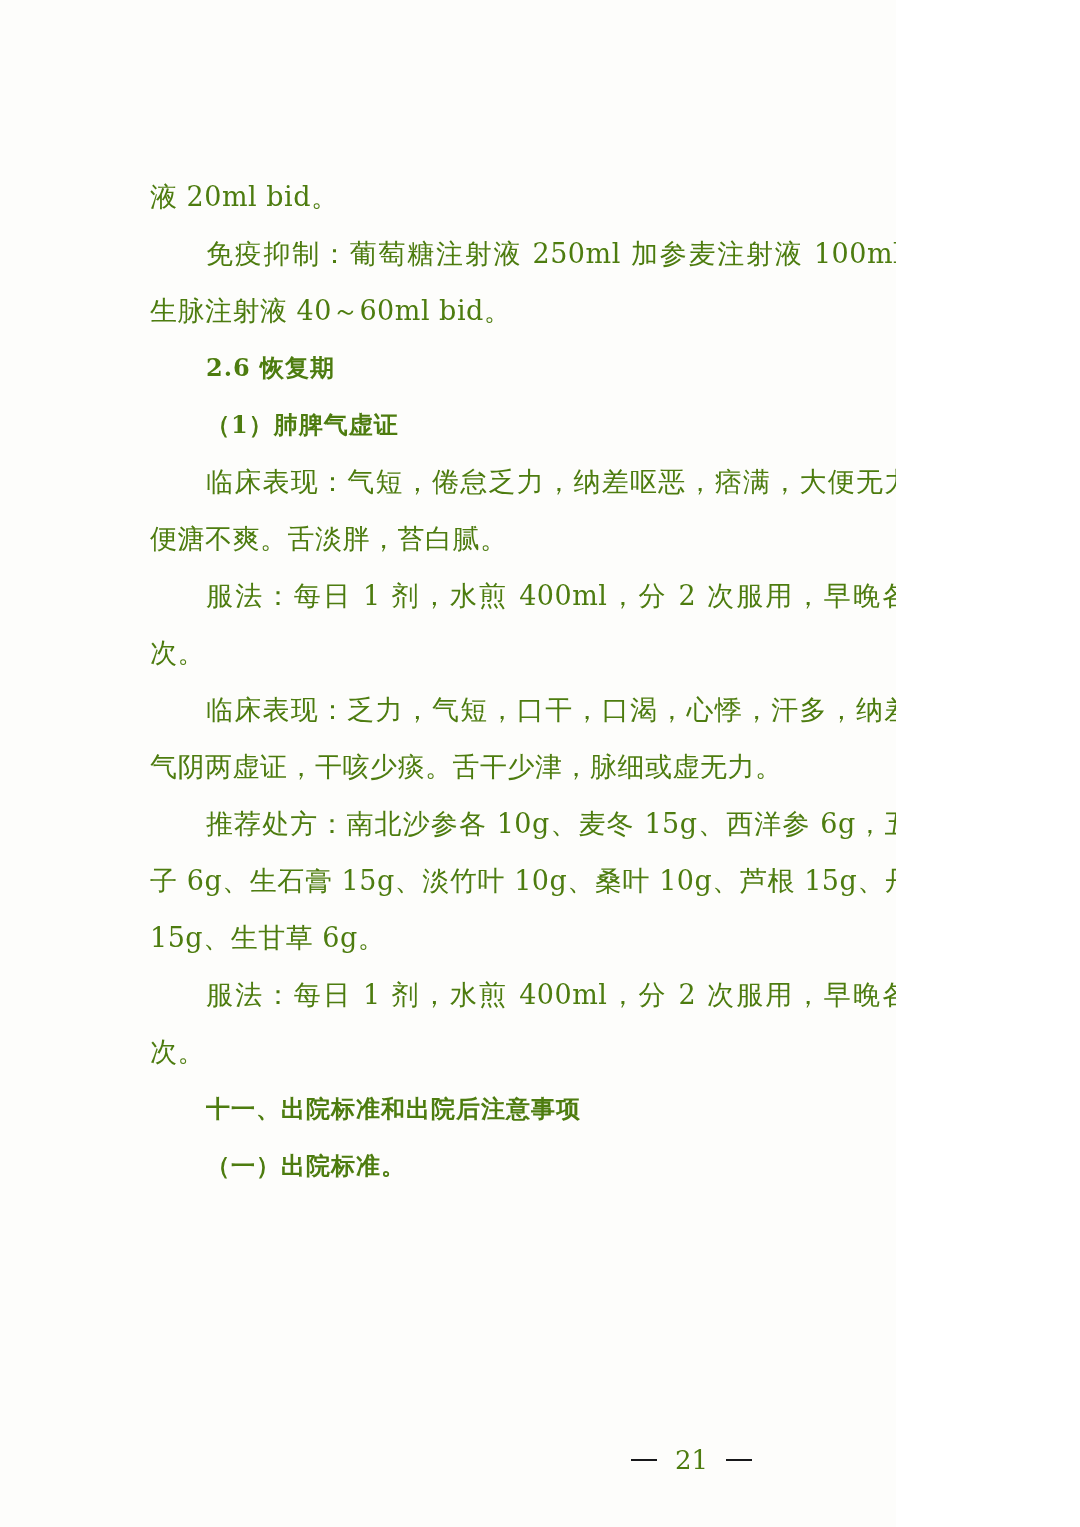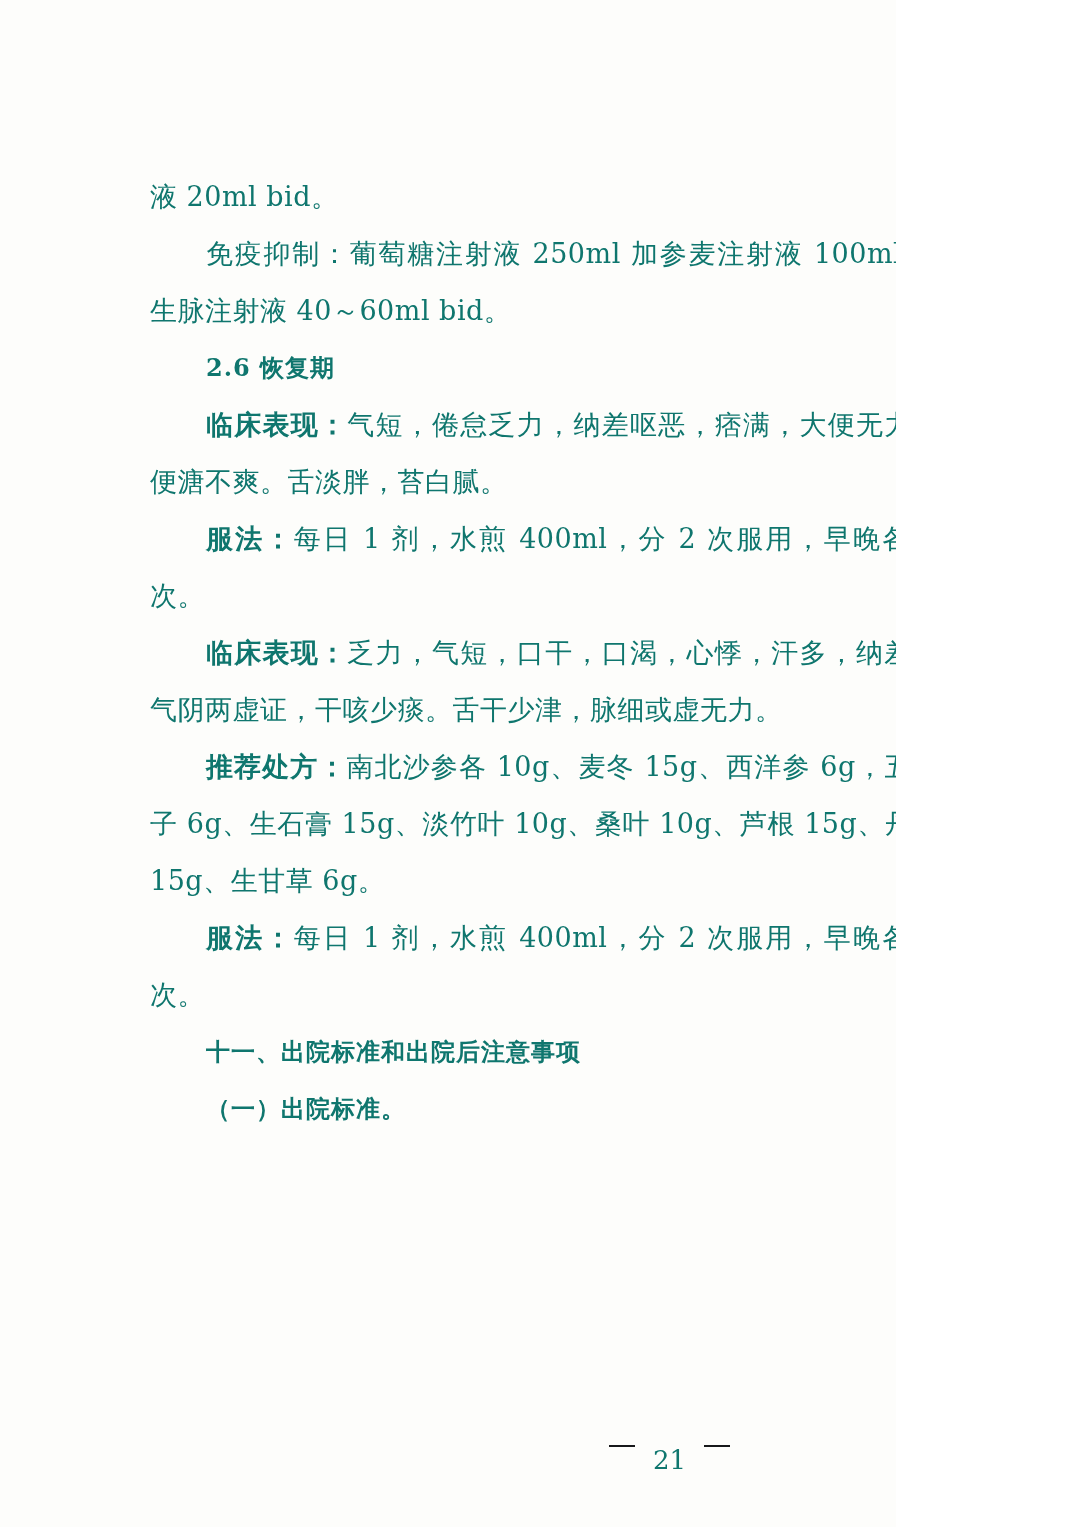--- a/index.html
+++ b/index.html
@@ -8,21 +8,21 @@
     background: #ffffff;
   }
   .page {
     position: relative;
     width: 896px;
     height: 1527px;
     background: #fdfdfb;
     box-sizing: border-box;
     overflow: hidden;
     font-family: "DejaVu Serif", "Liberation Serif", serif;
-    color: #0f766e;
+    color: #4d7c0f;
   }
   .content {
     position: absolute;
     left: 150px;
     top: 168px;
     width: 790px;
   }
   .para {
     font-size: 27px;
     line-height: 57px;
@@ -36,54 +36,55 @@
   }
   .heading {
     font-size: 24px;
     line-height: 57px;
     font-weight: bold;
     margin: 0;
     text-indent: 56px;
     letter-spacing: 1px;
   }
   .label {
-    font-weight: bold;
+    font-weight: normal;
     margin-top: 48px;
   }
   .dash {
     display: inline-block;
     width: 26px;
     border-top: 2px solid #17181a;
     vertical-align: middle;
     margin: 0 4px;
   }
   .foot-wrap {
     position: absolute;
-    right: 162px;
+    right: 140px;
     bottom: 52px;
     font-size: 26px;
     display: flex;
-    align-items: flex-start;
+    align-items: center;
     gap: 14px;
   }
 </style>
 </head>
 <body>
 
 <div class="page">
 
   <div class="content">
 
     <p class="para">液 20ml bid。</p>
 
 
     <p class="para indent">免疫抑制：葡萄糖注射液 250ml 加参麦注射液 100ml 或生脉注射液 40～60ml bid。</p>
 
     <p class="heading">2.6 恢复期</p>
 
+    <p class="heading">（1）肺脾气虚证</p>
 
     <p class="para indent"><span class="label">临床表现：</span><span>气短，倦怠乏力，纳差呕恶，痞满，大便无力，便溏不爽。舌淡胖，苔白腻。</span></p>
 
 
     <p class="para indent"><span class="label">服法：</span><span>每日 1 剂，水煎 400ml，分 2 次服用，早晚各 1 次。</span></p>
 
 
     <p class="para indent"><span class="label">临床表现：</span><span>乏力，气短，口干，口渴，心悸，汗多，纳差，气阴两虚证，干咳少痰。舌干少津，脉细或虚无力。</span></p>
 
     <p class="para indent"><span class="label">推荐处方：</span><span>南北沙参各 10g、麦冬 15g、西洋参 6g，五味子 6g、生石膏 15g、淡竹叶 10g、桑叶 10g、芦根 15g、丹参 15g、生甘草 6g。</span></p>

